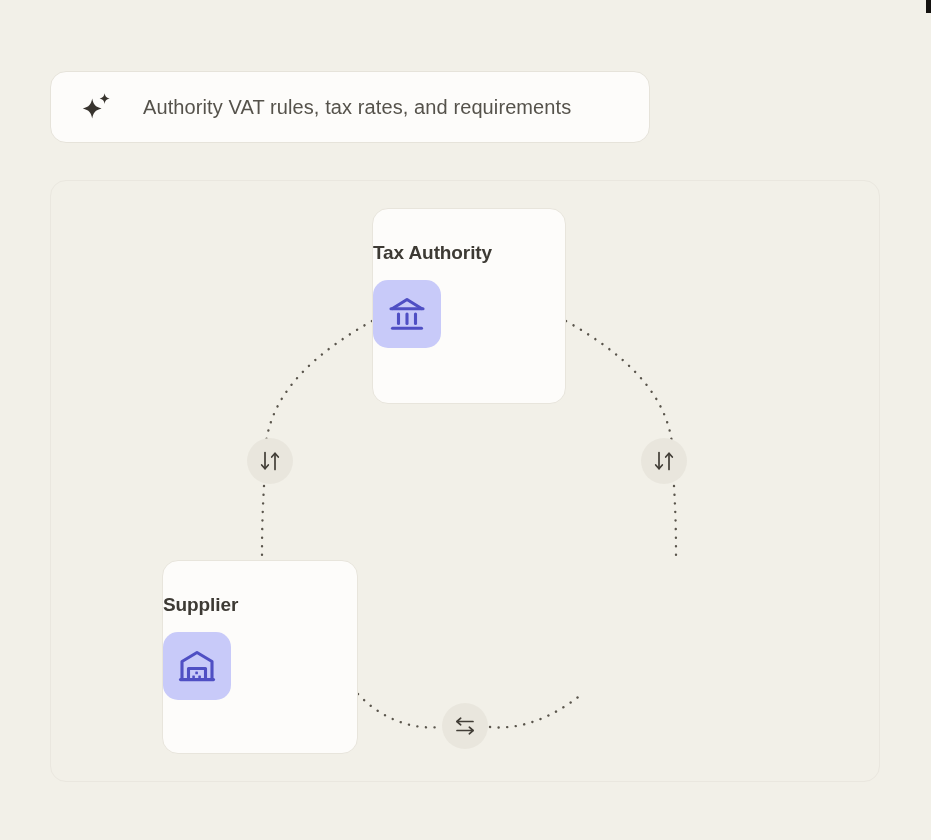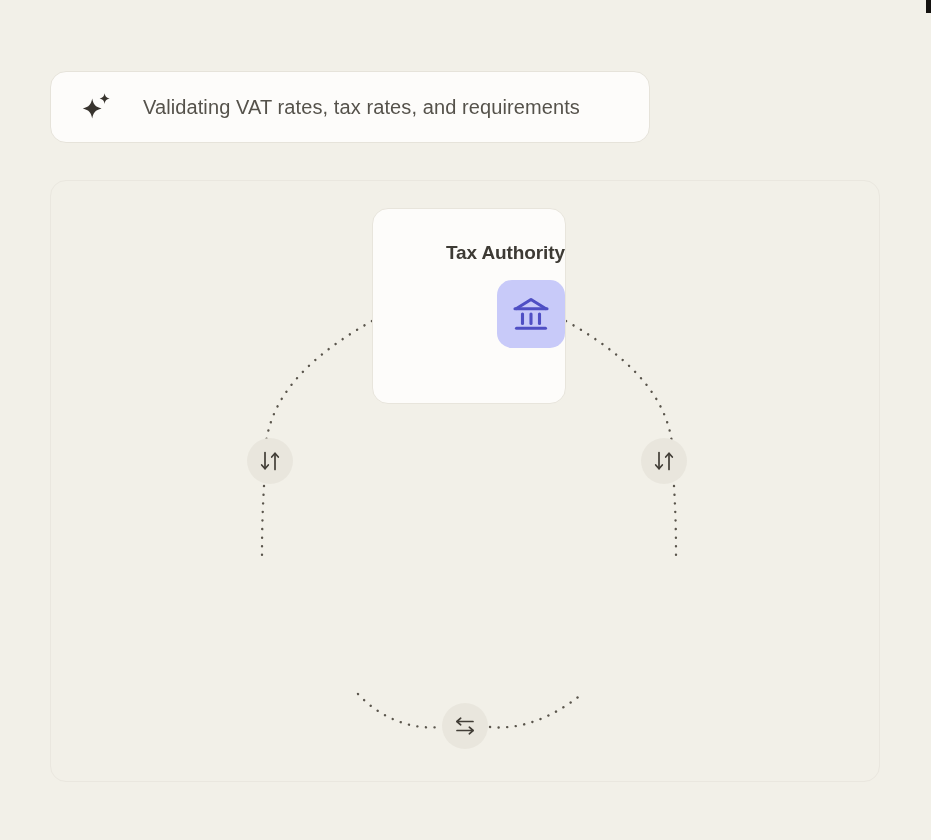--- a/index.html
+++ b/index.html
@@ -78,21 +78,21 @@
   }
 
   
   .entity-card {
     position: absolute;
     background: #fdfcfa;
     border: 1px solid #e8e5dc;
     border-radius: 16px;
     display: flex;
     flex-direction: column;
-    align-items: flex-end;
+    align-items: flex-start;
   }
 
   .card-tax      { left: 321px; top: 27px;  width: 194px; height: 196px; padding-top: 33px; }
   .card-supplier { left: 111px; top: 379px; width: 196px; height: 194px; padding-top: 33px; }
   .card-buyer    { left: 531px; top: 379px; width: 196px; height: 194px; padding-top: 33px; }
 
   .card-title {
     font-size: 19px;
     font-weight: bold;
     color: #3d3a34;
@@ -143,21 +143,21 @@
 
 <div class="edge-artifact"></div>
 
 <div class="status-banner">
   <span class="sparkle-icon-wrap">
     <svg class="sparkle-icon" viewBox="0 0 34 34" xmlns="http://www.w3.org/2000/svg">
       <path d="M13.2 8.6 C14.3 14.6 16.2 16.8 22.6 18.6 C16.2 20.4 14.3 22.6 13.2 28.6 C12.1 22.6 10.2 20.4 3.8 18.6 C10.2 16.8 12.1 14.6 13.2 8.6 Z" fill="#38342e"></path>
       <path d="M25.6 3.2 C26.2 6.4 27.2 7.6 30.6 8.5 C27.2 9.5 26.2 10.7 25.6 13.9 C25.0 10.7 24.0 9.5 20.6 8.5 C24.0 7.6 25.0 6.4 25.6 3.2 Z" fill="#38342e"></path>
     </svg>
   </span>
-  <span class="status-text">Validating VAT rates, tax rates, and requirements</span>
+  <span class="status-text">Authority VAT rules, tax rates, and requirements</span>
 </div>
 
 <div class="diagram-panel">
 
   <svg class="arc-layer" viewBox="0 0 830 602" xmlns="http://www.w3.org/2000/svg">
     <g fill="none" stroke="#5a554c" stroke-width="2.4" stroke-linecap="round" stroke-dasharray="0.1 8.5">
 
       <path d="M321 140 C 268 170, 222 208, 215 262"></path>
       <path d="M213 305 C 211 340, 211 358, 211 379"></path>
 
@@ -180,20 +180,39 @@
             <path d="M12.5 21 L12.5 30.5"></path>
             <path d="M21 21 L21 30.5"></path>
             <path d="M29.5 21 L29.5 30.5"></path>
             <path d="M6.5 35.2 L35.5 35.2"></path>
           </g>
         </svg>
       </span>
     </div>
   </div>
 
+  <div class="entity-card card-supplier">
+    <div class="card-title">Supplier</div>
+    <div class="icon-tile">
+      <span>
+        <svg class="entity-icon" viewBox="0 0 42 42" xmlns="http://www.w3.org/2000/svg">
+          <g stroke="#4f4fc4" stroke-width="3.1" stroke-linecap="round" stroke-linejoin="round" fill="none">
+            <path d="M6 34.5 L6 16.5 L21 7.5 L36 16.5 L36 34.5"></path>
+            <path d="M12.5 34.5 L12.5 23.5 L29.5 23.5 L29.5 34.5"></path>
+            <path d="M4.5 34.6 L37.5 34.6"></path>
+          </g>
+          <g fill="#4f4fc4">
+            <rect x="19.3" y="26.6" width="2.6" height="2.6" rx="0.5"></rect>
+            <rect x="16.3" y="30.4" width="2.6" height="2.6" rx="0.5"></rect>
+            <rect x="22.3" y="30.4" width="2.6" height="2.6" rx="0.5"></rect>
+          </g>
+        </svg>
+      </span>
+    </div>
+  </div>
 
 
   <div class="connector-badge badge-left">
     <span>
       <svg class="badge-icon" viewBox="0 0 26 26" xmlns="http://www.w3.org/2000/svg">
         <g stroke="#423e37" stroke-width="1.7" stroke-linecap="round" stroke-linejoin="round" fill="none">
           <path d="M8 4.5 L8 20.5"></path>
           <path d="M4.7 17 L8 20.8 L11.3 17"></path>
           <path d="M18 21.5 L18 5.5"></path>
           <path d="M14.7 9 L18 5.2 L21.3 9"></path>

